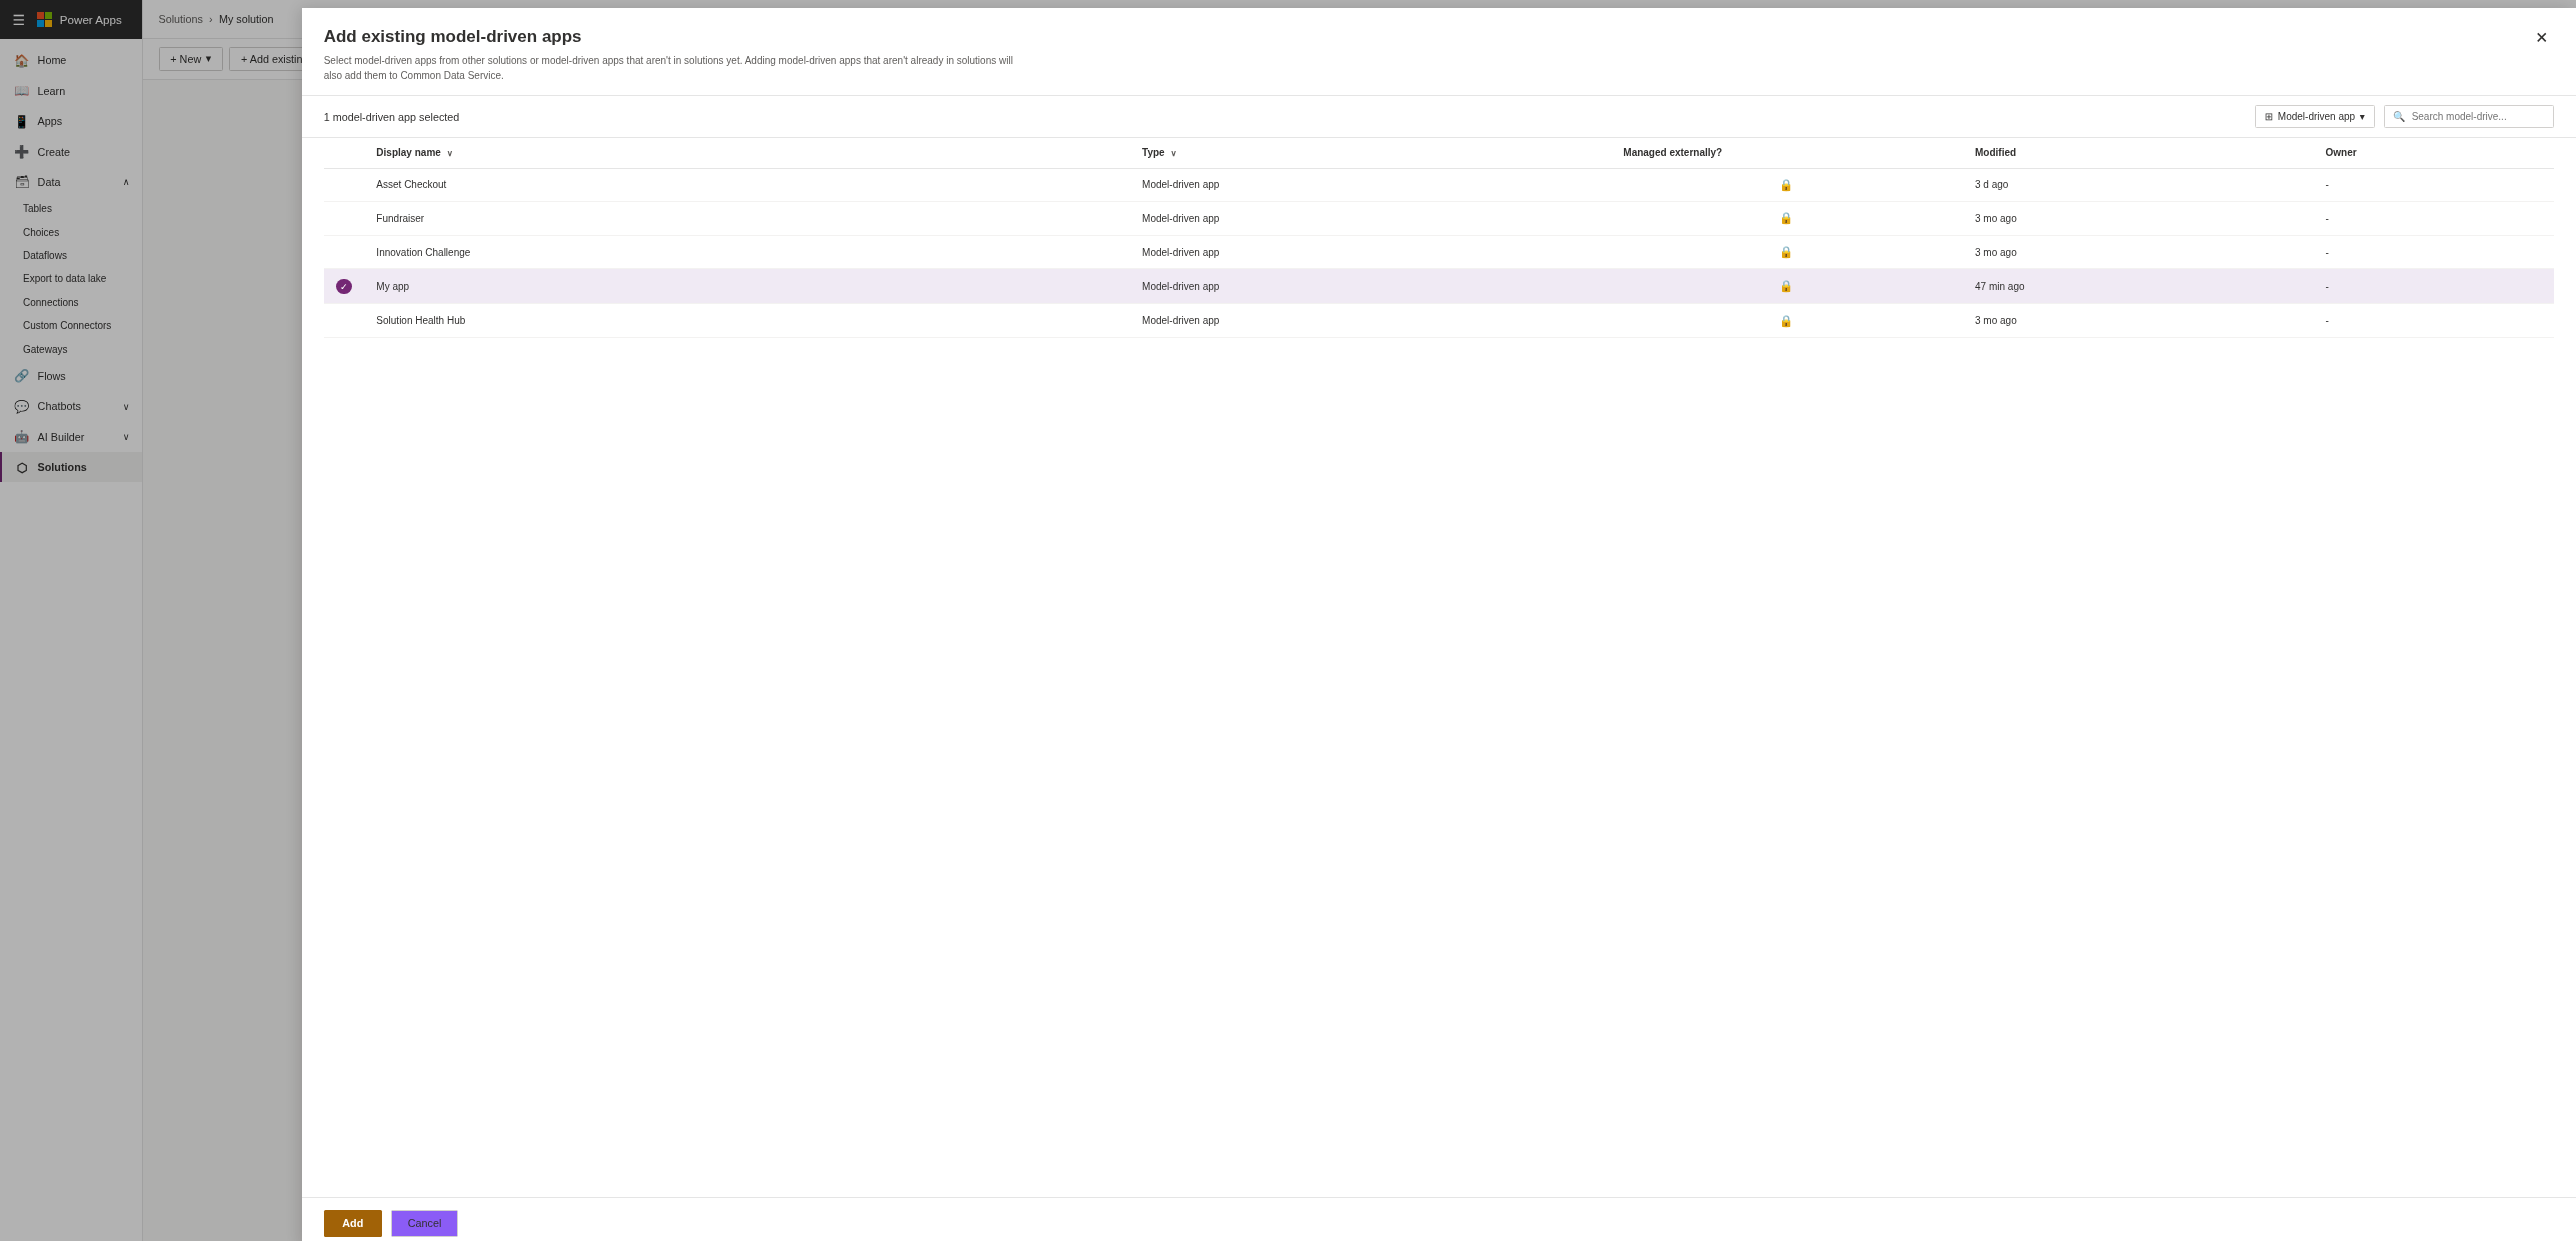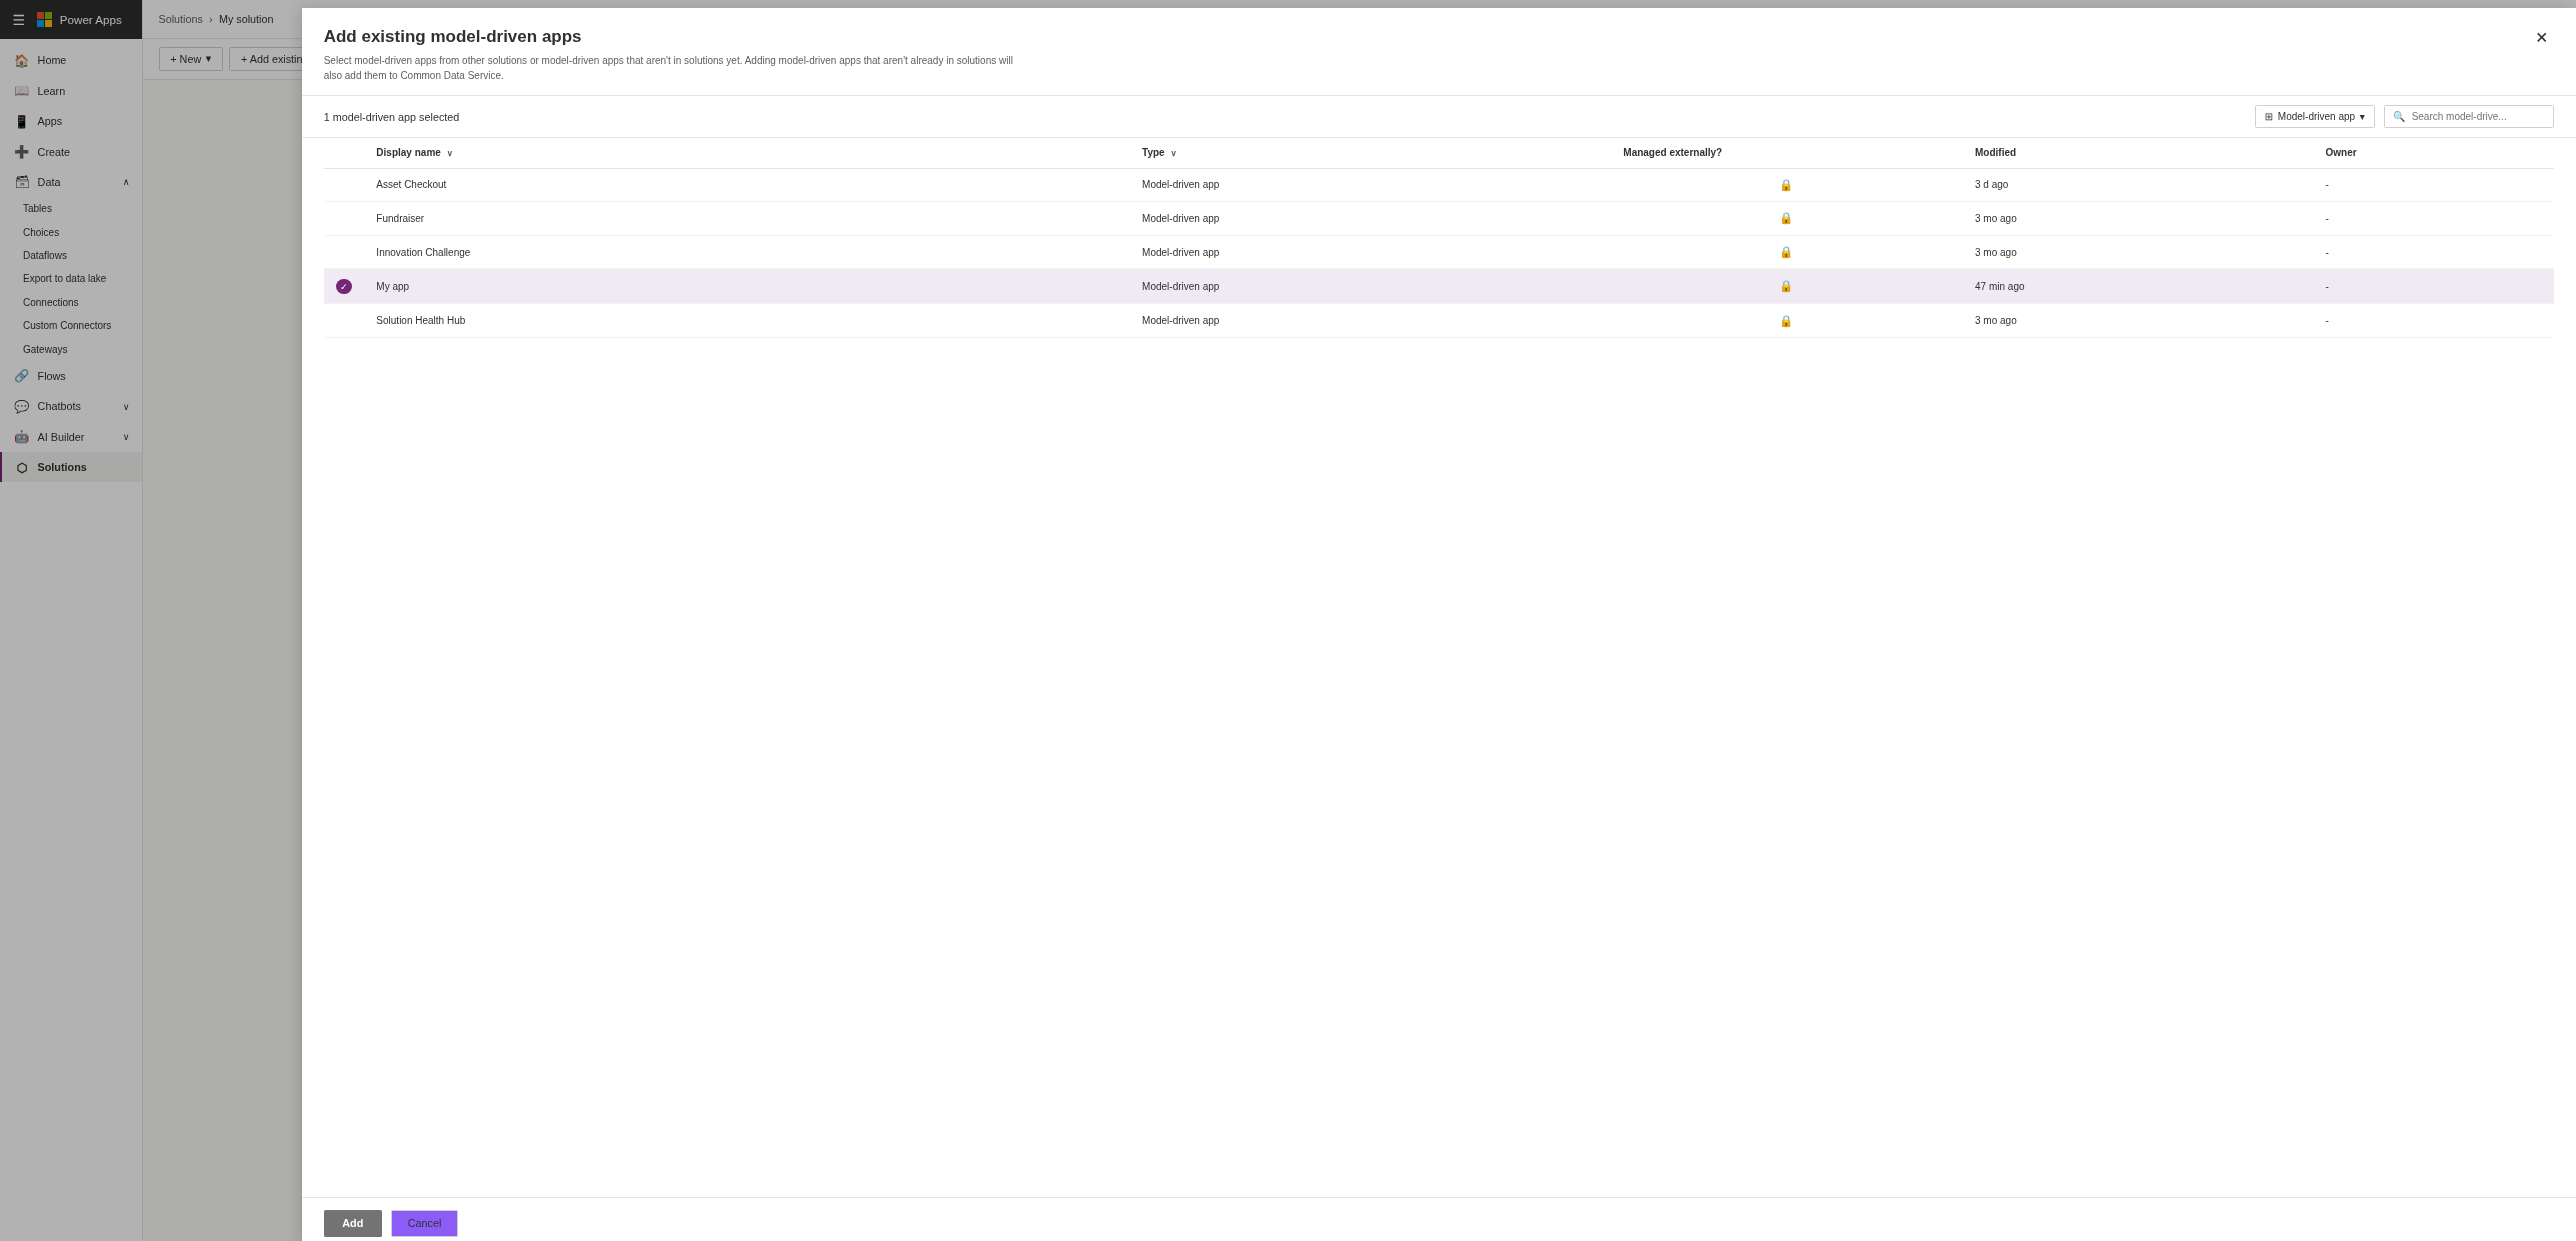--- a/index.html
+++ b/index.html
@@ -260,21 +260,21 @@
 
     
     .modal-footer {
       padding: 12.4px 21.7px;
       border-top: 0.8px solid #e5e5e5;
       display: flex;
       gap: 9.3px;
     }
     .btn-primary {
       padding: 6.2px 18.6px;
-      background: #737373;
+      background: #a16207;
       color: #fff;
       border: none;
       border-radius: 1.5px;
       font-size: 10.8px;
       font-weight: 600;
       cursor: pointer;
     }
     .btn-secondary {
       padding: 6.2px 15.5px;
       background: #8b5cf6;

